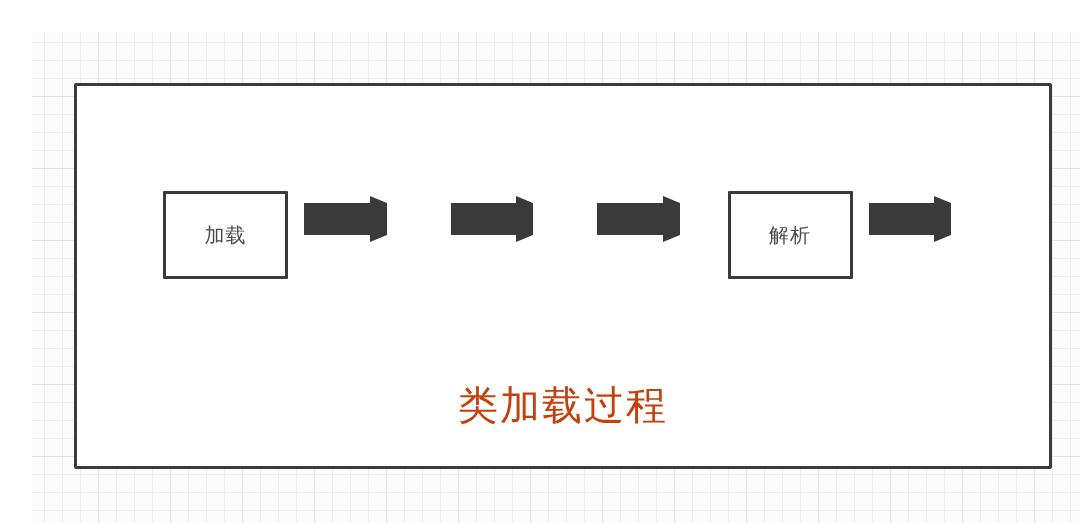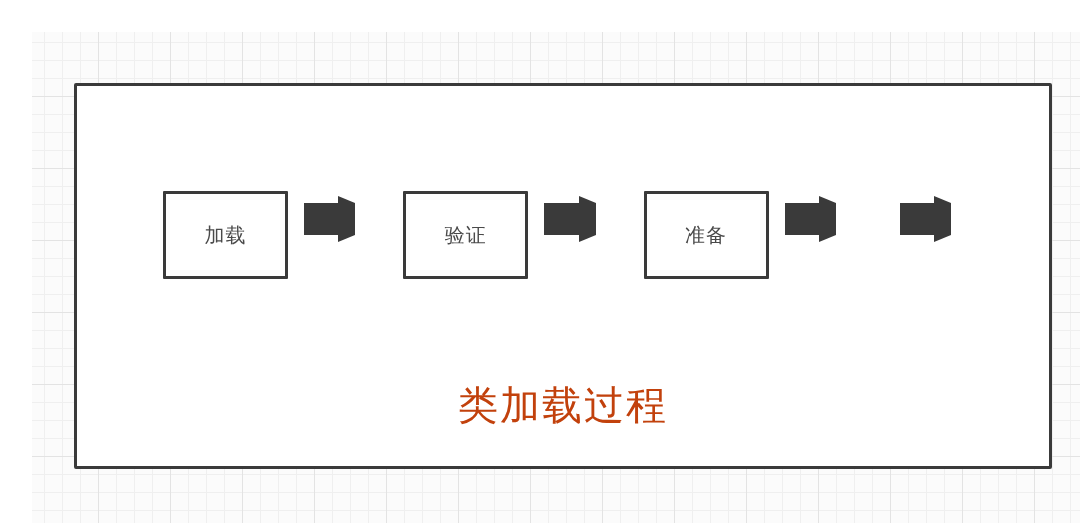--- a/index.html
+++ b/index.html
@@ -113,38 +113,35 @@
 
       <div class="node">
         <span class="node-label">加载</span>
       </div>
 
       <div class="connector">
         <div class="line"></div>
         <div class="head"></div>
       </div>
 
-      <div class="node">
-        <span class="node-label">验证</span>
+
+      <div class="connector">
+        <div class="line"></div>
+        <div class="head"></div>
       </div>
+
 
       <div class="connector">
         <div class="line"></div>
         <div class="head"></div>
       </div>
 
       <div class="node">
-        <span class="node-label">准备</span>
+        <span class="node-label">解析</span>
       </div>
-
-      <div class="connector">
-        <div class="line"></div>
-        <div class="head"></div>
-      </div>
-
 
       <div class="connector">
         <div class="line"></div>
         <div class="head"></div>
       </div>
 
 
     </div>
 
     <div class="diagram-title">类加载过程</div>

